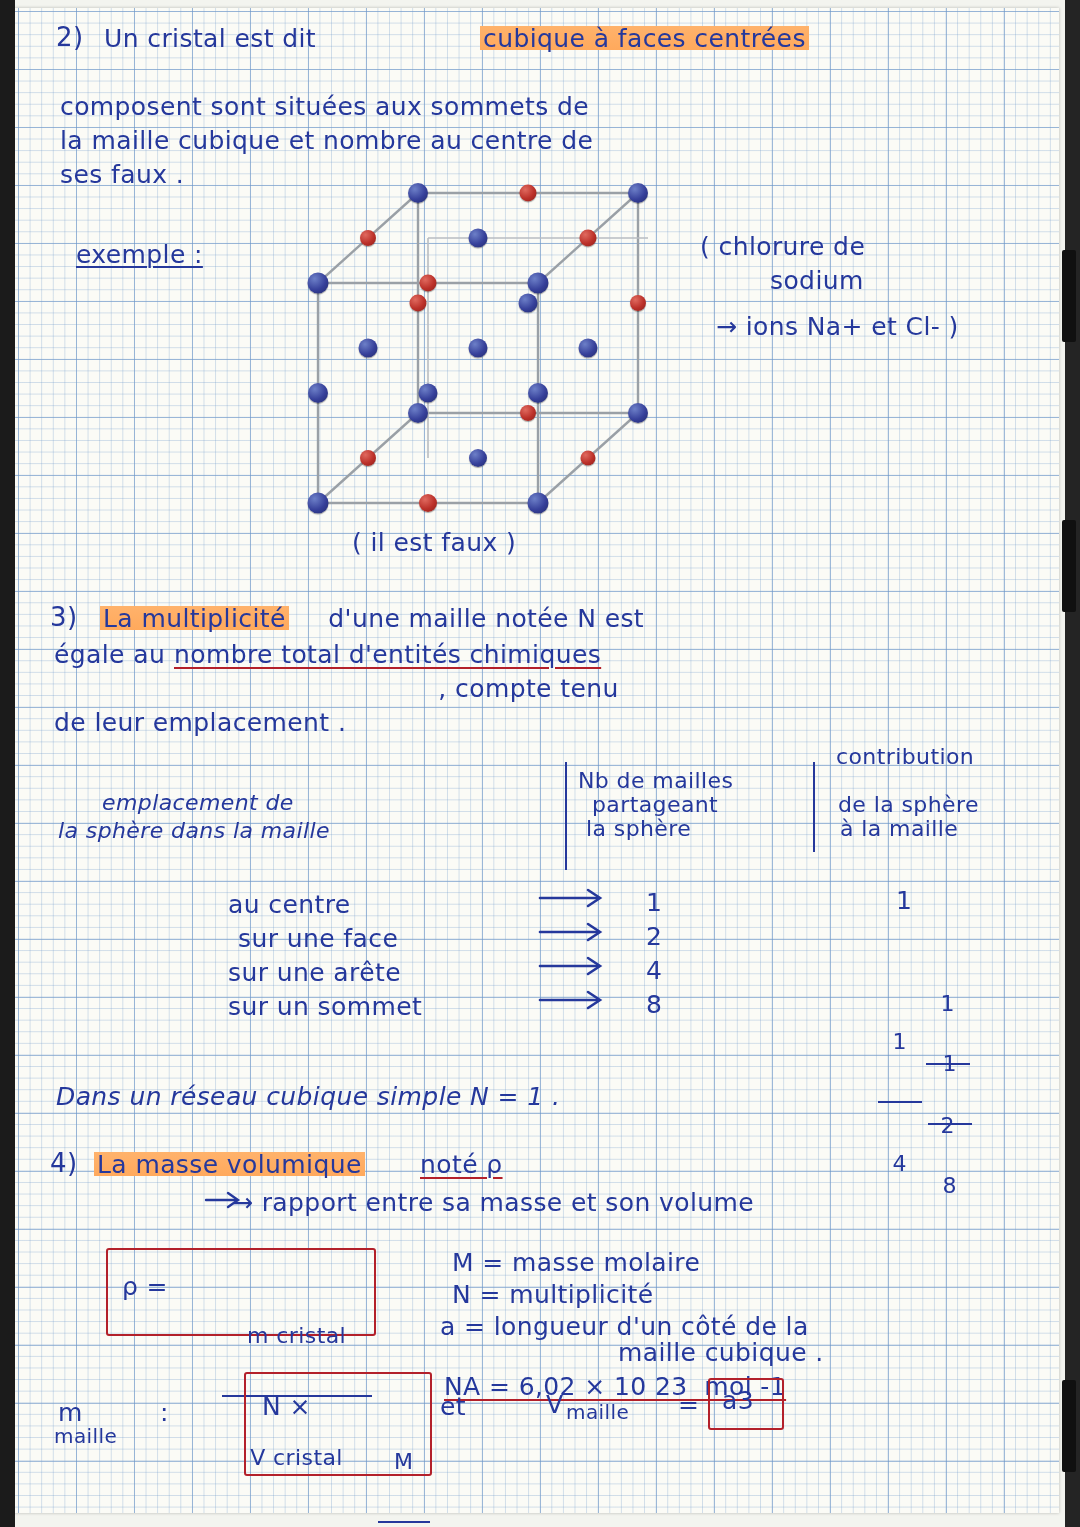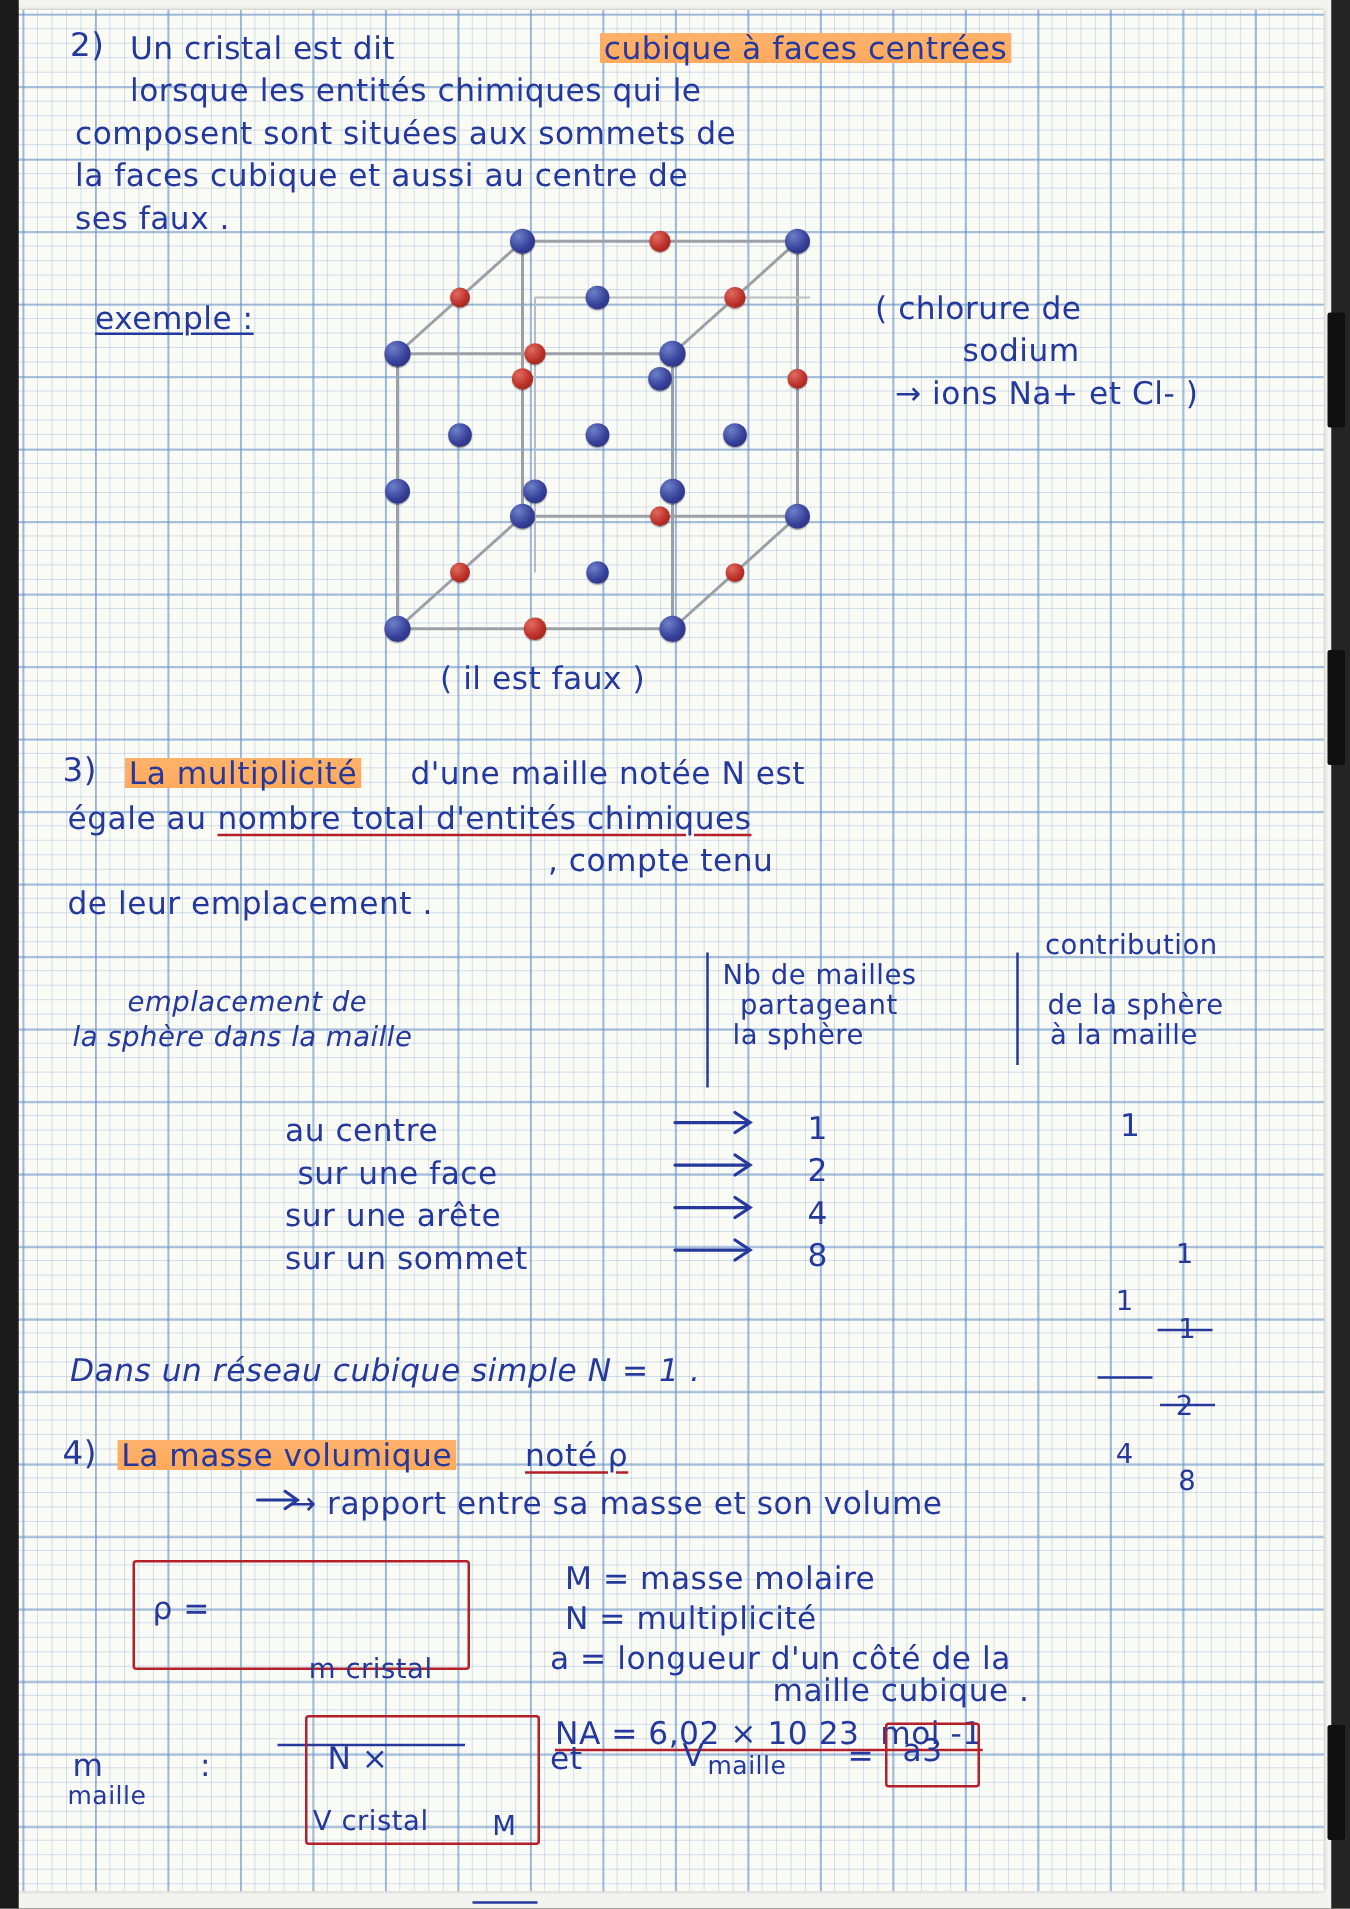--- a/index.html
+++ b/index.html
@@ -124,30 +124,29 @@
   <div class="paper"></div>
   <div class="edge-left"></div>
   <div class="edge-right"></div>
   <div class="clip" style="top:250px"></div>
   <div class="clip" style="top:520px"></div>
   <div class="clip" style="top:1380px"></div>
 
   <div class="hw num" style="left:56px; top:22px;">2)</div>
   <div class="hw" style="left:104px; top:24px;">Un cristal est dit </div>
   <div class="hw hl" style="left:480px; top:24px;">cubique à faces centrées</div>
-  <div class="hw" style="left:104px; top:58px;">lorsque les entités chimiques qui le</div>
   <div class="hw" style="left:60px; top:92px;">composent sont situées aux sommets de</div>
-  <div class="hw" style="left:60px; top:126px;">la faces cubique et aussi au centre de</div>
+  <div class="hw" style="left:60px; top:126px;">la maille cubique et nombre au centre de</div>
   <div class="hw" style="left:60px; top:160px;">ses faux .</div>
 
   <div class="hw u" style="left:76px; top:240px;">exemple :</div>
 
   <div class="hw" style="left:700px; top:232px;">( chlorure de</div>
   <div class="hw" style="left:726px; top:266px;margin-left:44px;">sodium</div>
-  <div class="hw" style="left:716px; top:300px;">→ ions Na+ et Cl- )</div>
+  <div class="hw" style="left:716px; top:312px;">→ ions Na+ et Cl- )</div>
 
   <div id="crystal">
     <svg width="380" height="390" viewBox="0 0 380 390">
       <g stroke="#9aa0a6" stroke-width="2.4" fill="none">
 
         <path d="M128 28 L348 28 L348 248 L128 248 Z"></path>
 
         <path d="M28 118 L248 118 L248 338 L28 338 Z"></path>
 
         <path d="M28 118 L128 28"></path>

